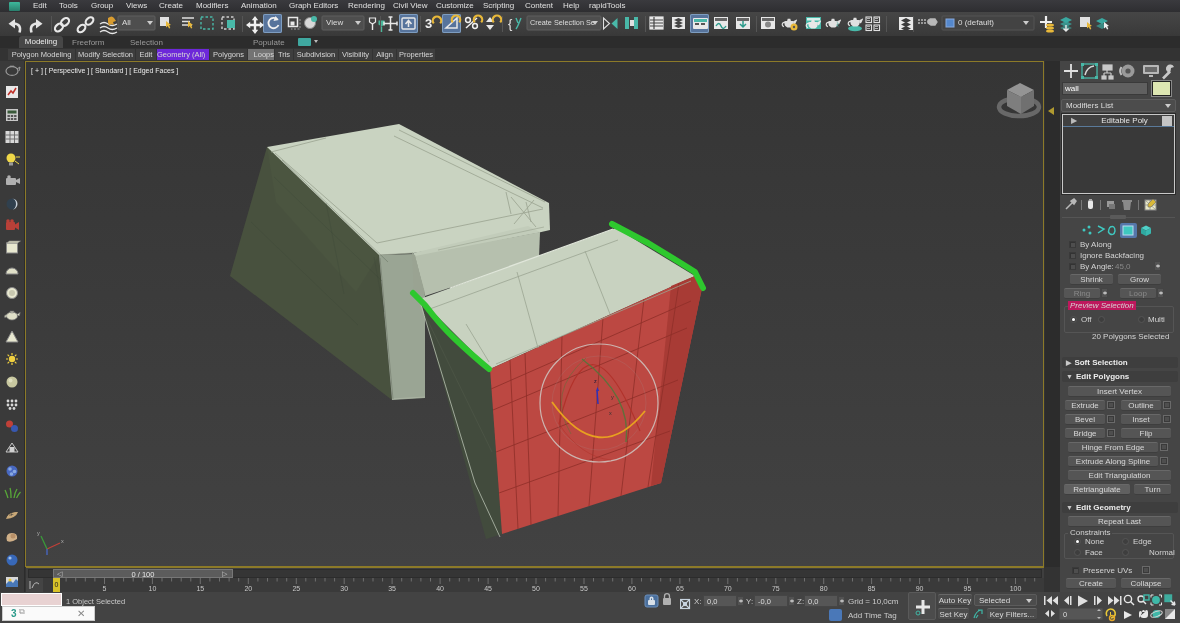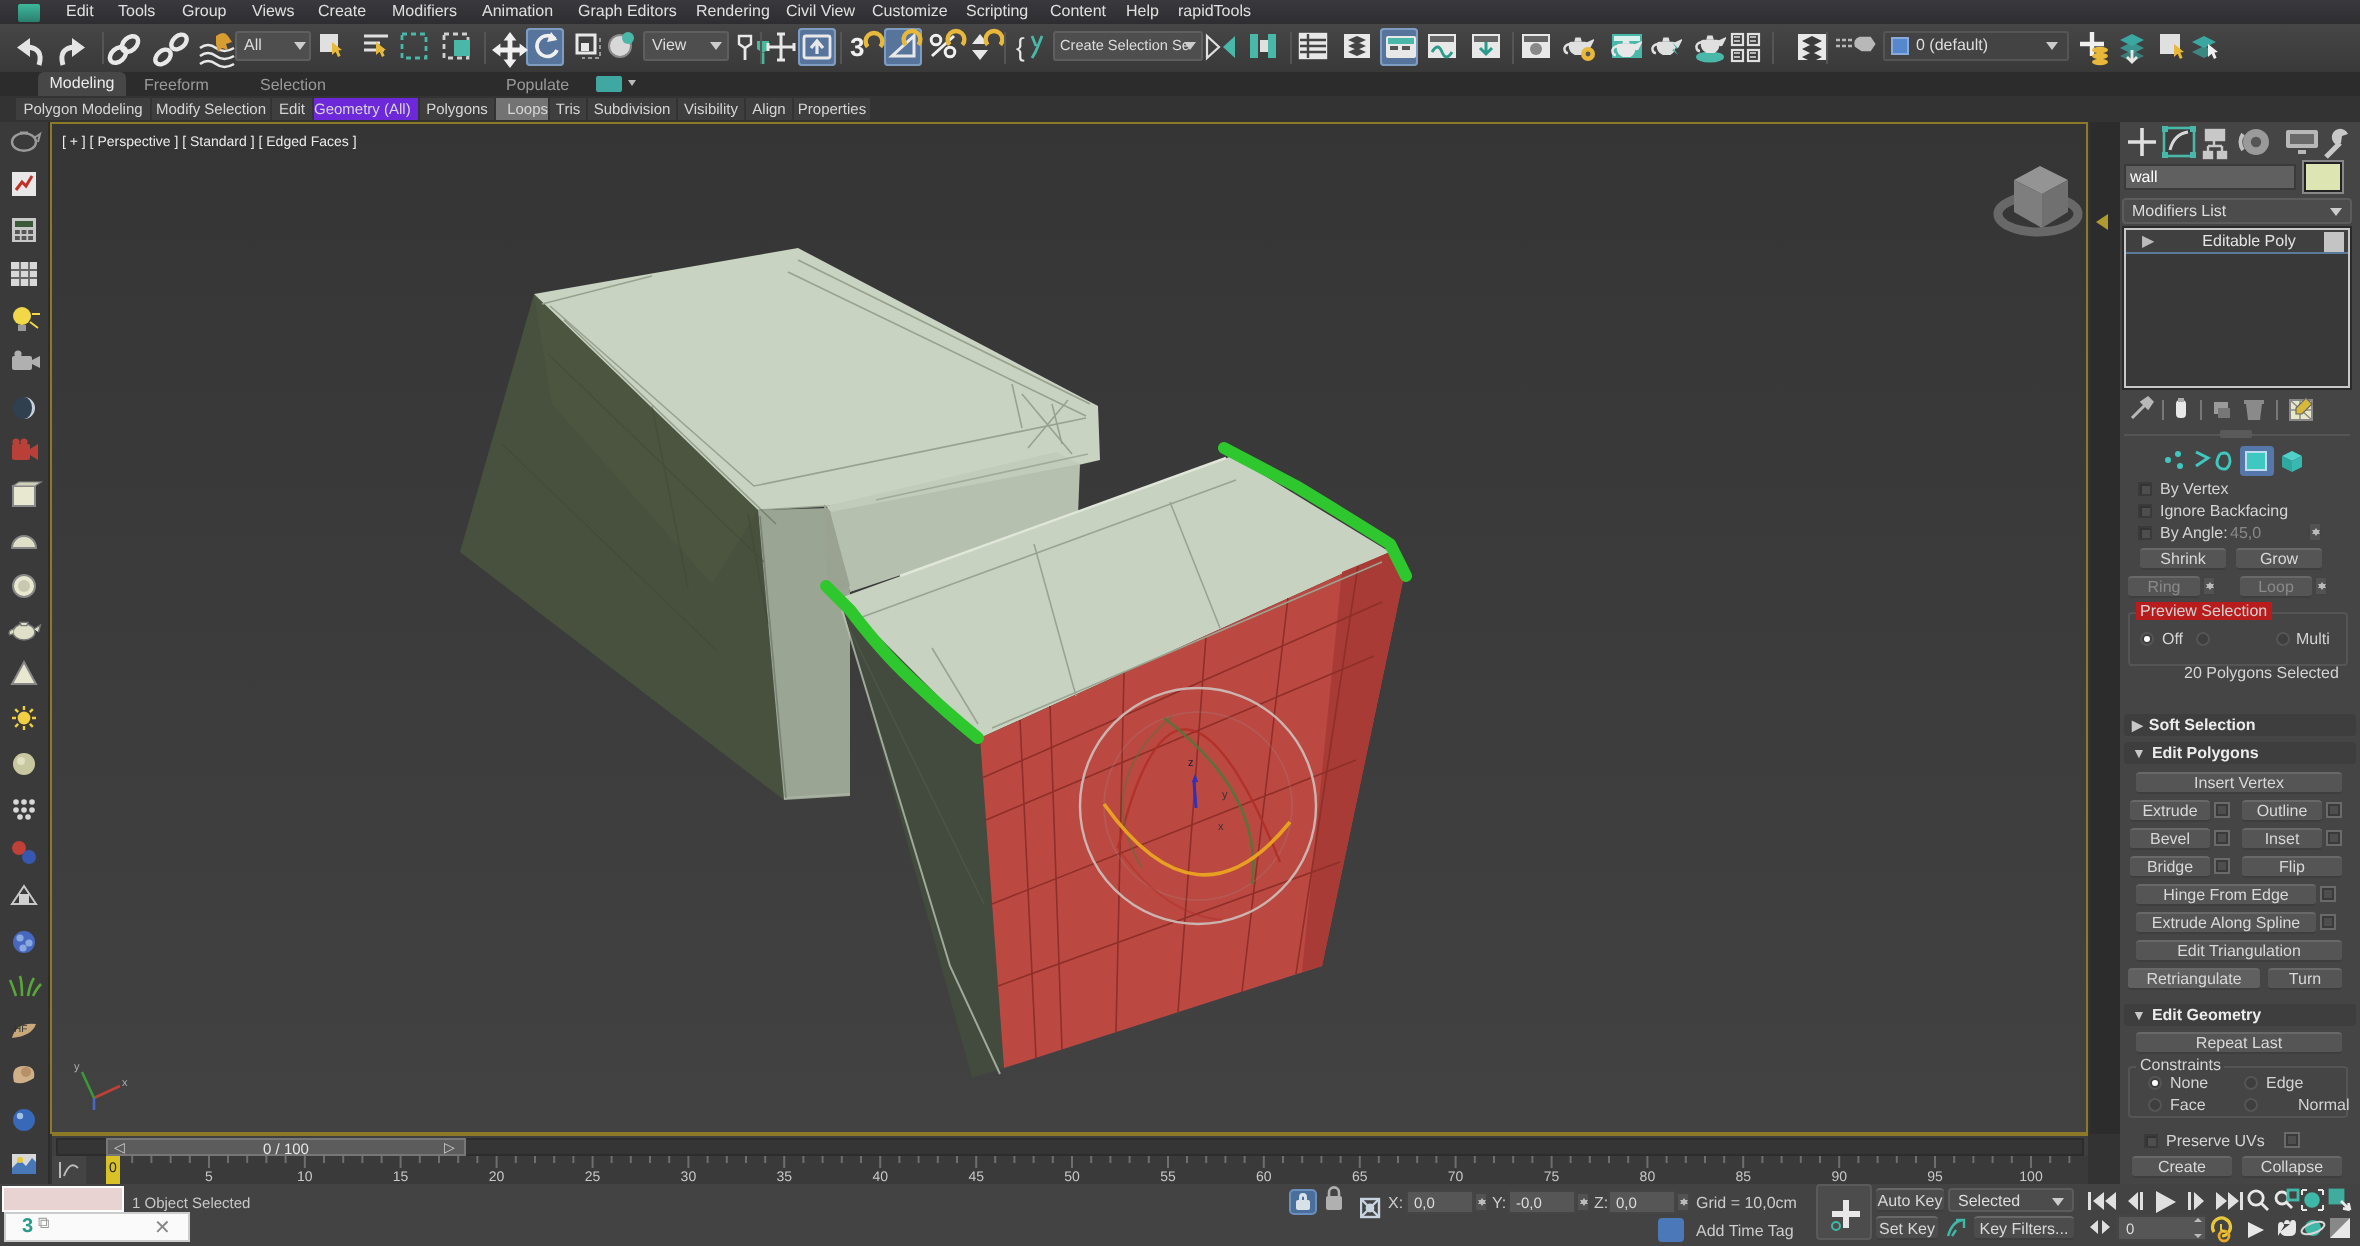--- a/index.html
+++ b/index.html
@@ -571,35 +571,35 @@
 <path d="M38,4 l6,3 -6,4" stroke="#3fc8c0" stroke-width="1.5" fill="none"></path>
 <path d="M50,5 q5,-2 5,4 q-1,5 -5,3 q-3,-2 0,-7" stroke="#3fc8c0" stroke-width="1.4" fill="none"></path>
 <rect x="63" y="4" width="10" height="9" fill="#3fc8c0" stroke="#bde"></rect>
 <g>
         <polygon points="81,6 86,3.5 91,6 86,8.5" fill="#4fd0c8"></polygon>
         <polygon points="81,6 86,8.5 86,14 81,11.5" fill="#2fa8a0"></polygon>
         <polygon points="86,8.5 91,6 91,11.5 86,14" fill="#38b8b0"></polygon>
       </g>
 </svg>
 <span class="cb" style="left:9px;top:180px;"></span>
-    <span class="lbl" style="left:20px;top:179px;">By Vertex</span>
+    <span class="lbl" style="left:20px;top:179px;">By Along</span>
 <span class="cb" style="left:9px;top:191px;"></span>
     <span class="lbl" style="left:20px;top:190px;">Ignore Backfacing</span>
 <span class="cb" style="left:9px;top:202px;"></span>
     <span class="lbl" style="left:20px;top:201px;">By Angle:</span>
 <span class="lbl" style="left:55px;top:201px;color:#888;">45,0</span>
     <span class="spin" style="left:94px;top:200px;"></span>
 <div class="btn" style="left:10px;top:213px;width:43px;height:11px;">Shrink</div>
 <div class="btn" style="left:58px;top:213px;width:43px;height:11px;">Grow</div>
 <div class="btn dis" style="left:4px;top:227px;width:36px;height:11px;">Ring</div>
     <span class="spin" style="left:41px;top:227px;"></span>
 <div class="btn dis" style="left:60px;top:227px;width:36px;height:11px;">Loop</div>
     <span class="spin" style="left:97px;top:227px;"></span>
 <div class="abs" style="left:4px;top:245px;width:110px;height:27px;border:1px solid #555;border-radius:2px;"></div>
-<span class="lbl" style="left:8px;top:240px;background:#b91c1c;padding:0 2px;">Preview Selection</span>
+<span class="lbl" style="left:8px;top:240px;background:#be185d;padding:0 2px;font-style:italic;">Preview Selection</span>
 <span class="rad on" style="left:10px;top:255px;"></span>
     <span class="lbl" style="left:21px;top:254px;">Off</span>
 <span class="rad" style="left:38px;top:255px;"></span>
     <span class="lbl" style="left:48px;top:254px;margin-top:44px;">SubObj</span>
 <span class="rad" style="left:78px;top:255px;"></span>
     <span class="lbl" style="left:88px;top:254px;">Multi</span>
 <span class="lbl" style="left:32px;top:271px;">20 Polygons Selected</span>
 <div class="hdr" style="top:296px;"><i>▶</i>Soft Selection</div>
 <div class="hdr" style="top:310px;"><i>▼</i>Edit Polygons</div>
 <div class="btn" style="left:8px;top:325px;width:103px;height:11px;">Insert Vertex</div>

